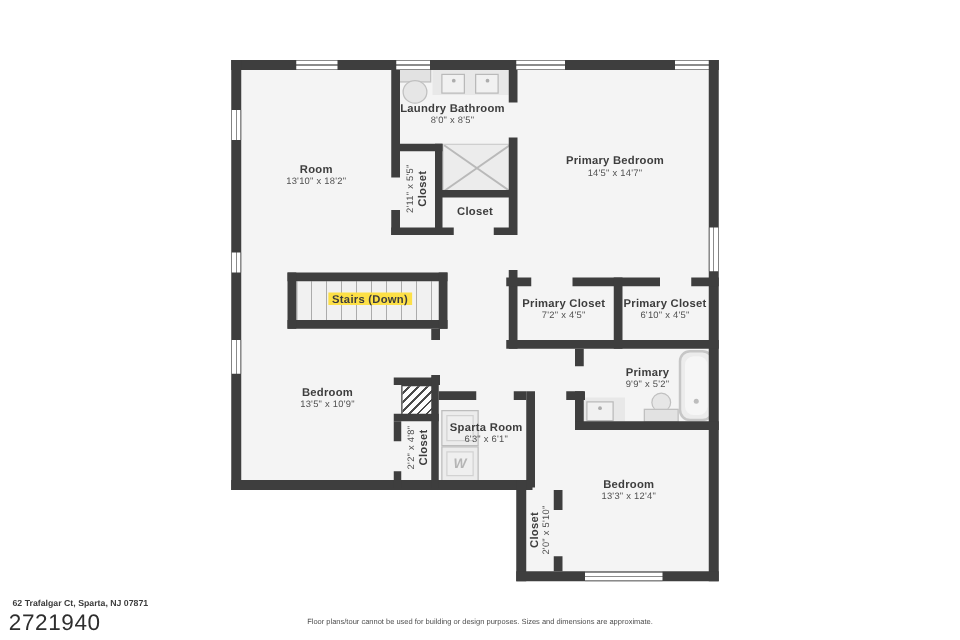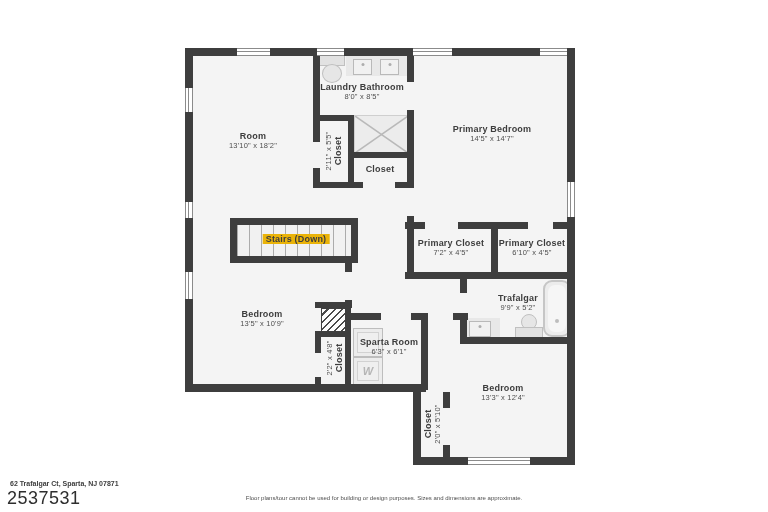--- a/index.html
+++ b/index.html
@@ -9,21 +9,21 @@
   .floor{background:#f4f4f4;}
   .wall{background:#3e3e3e;z-index:30;}
   .win{background:#ffffff;z-index:40;}
   .win.h{background:linear-gradient(to bottom,#8b8b8b 0 1px,#fff 1px 3.5px,#8b8b8b 3.5px 4.5px,#fff 4.5px 7px,#8b8b8b 7px 8px);}
   .win.v{background:linear-gradient(to right,#8b8b8b 0 1px,#fff 1px 3.5px,#8b8b8b 3.5px 4.5px,#fff 4.5px 7px,#8b8b8b 7px 8px);}
   .fix{z-index:10;}
   .lbl{position:absolute;z-index:50;transform:translate(-50%,-50%);text-align:center;white-space:nowrap;}
   .lbl .nm{display:block;font-weight:bold;font-size:9px;line-height:10px;letter-spacing:.2px;color:#3d3d3d;}
   .lbl .dm{display:block;font-size:7.5px;line-height:9px;color:#4f4f4f;letter-spacing:.2px;}
   .lbl.rot{transform:translate(-50%,-50%) rotate(-90deg);}
-  .lbl.bg{background:#eab308;padding:0 3px;}
+  .lbl.bg{background:#fde047;padding:0 3px;}
   .treads{background:repeating-linear-gradient(to right,#f1f1f1 0 11px,#ababab 11px 12px);border-left:1px solid #ababab;}
   .hatch{background:repeating-linear-gradient(135deg,#fdfdfd 0 3.5px,#4a4a4a 3.5px 5px);border:1px solid #3e3e3e;}
   .appl{background:#ececec;border:1px solid #bdbdbd;}
   .appl .inner{position:absolute;inset:3px;border:1px solid #d2d2d2;background:#efefef;
                display:flex;align-items:center;justify-content:center;font-weight:bold;font-size:11px;color:#b5b5b5;}
   .shower{background:#ececec;border:1px solid #cfcfcf;}
   .vanity{background:#e8e8e8;}
   .sink{background:#f1f1f1;border:1px solid #b9b9b9;}
   .sink::after{content:"";position:absolute;left:50%;top:3px;width:3px;height:3px;border-radius:50%;
                background:#adadad;transform:translateX(-50%);}
@@ -155,21 +155,21 @@
   </div>
   <div class="lbl" style="left:451px;top:247px">
     <span class="nm">Primary Closet</span>
     <span class="dm">7'2" x 4'5"</span>
   </div>
   <div class="lbl" style="left:532px;top:247px">
     <span class="nm">Primary Closet</span>
     <span class="dm">6'10" x 4'5"</span>
   </div>
   <div class="lbl" style="left:518px;top:302px">
-    <span class="nm">Trafalgar</span>
+    <span class="nm">Primary</span>
     <span class="dm">9'9" x 5'2"</span>
   </div>
   <div class="lbl" style="left:262px;top:318px">
     <span class="nm">Bedroom</span>
     <span class="dm">13'5" x 10'9"</span>
   </div>
   <div class="lbl rot" style="left:334px;top:358px">
     <span class="dm">2'2" x 4'8"</span>
     <span class="nm">Closet</span>
   </div>
@@ -180,16 +180,16 @@
   <div class="lbl" style="left:503px;top:392px">
     <span class="nm">Bedroom</span>
     <span class="dm">13'3" x 12'4"</span>
   </div>
   <div class="lbl rot" style="left:432px;top:424px">
     <span class="nm">Closet</span>
     <span class="dm">2'0" x 5'10"</span>
   </div>
 
   <div class="footer-address">62 Trafalgar Ct, Sparta, NJ 07871</div>
-  <div class="footer-id">2537531</div>
+  <div class="footer-id">2721940</div>
   <div class="footer-disclaimer">Floor plans/tour cannot be used for building or design purposes. Sizes and dimensions are approximate.</div>
 
 </div>
 
 </body></html>

